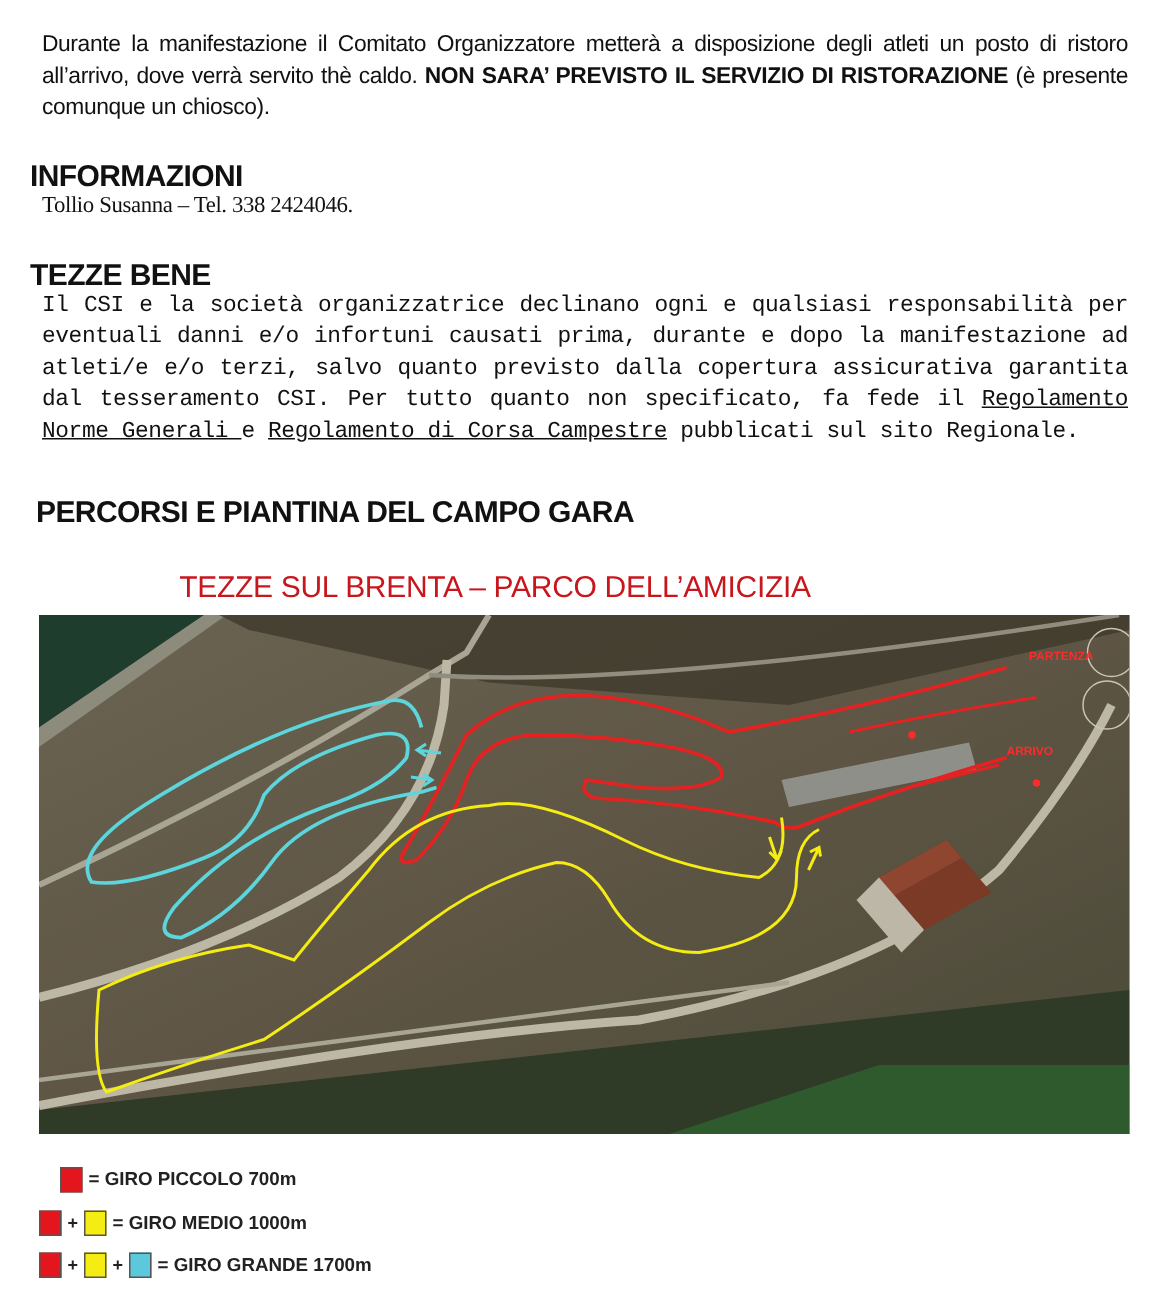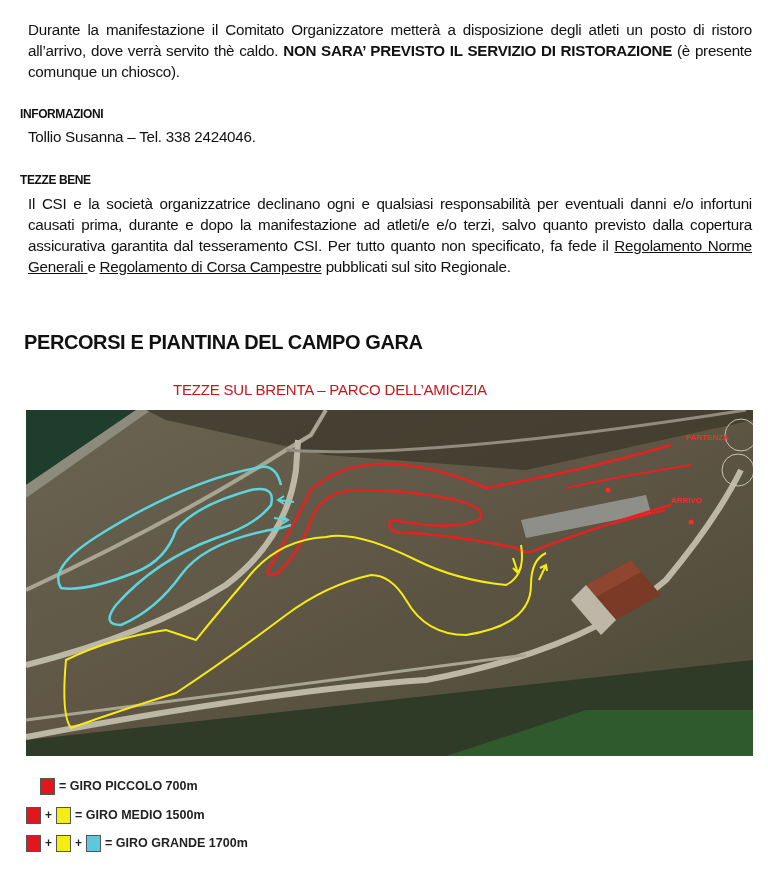--- a/index.html
+++ b/index.html
@@ -1,30 +1,30 @@
 <!DOCTYPE html>
 <html><head>
   <meta charset="utf-8">
   <style>
     html, body { margin: 0; padding: 0; background: #ffffff; }
     body { width: 768px; height: 870px; position: relative; overflow: hidden;
       font-family: "Liberation Sans", sans-serif; color: #111; }
     .para { position: absolute; left: 28px; width: 724px; font-size: 15.2px; line-height: 21px;
       text-align: justify; font-stretch: condensed; letter-spacing: -0.25px; }
     .para b { font-weight: bold; }
-    .heading { position: absolute; left: 20px; font-size: 12px; font-weight: bold; letter-spacing: -0.4px; }
+    .heading { position: absolute; left: 20px; font-size: 20px; font-weight: bold; letter-spacing: -0.4px; }
     .u { text-decoration: underline; }
     #p1 { top: 19px; }
     #h-info { top: 107px; }
-    #p-info { top: 126px; }
+    #p-info { top: 126px; font-family: Liberation Serif, serif; }
     #h-nota { top: 173px; }
-    #p-nota { top: 193px; }
+    #p-nota { top: 193px; font-family: Liberation Mono, monospace; }
     #h-percorsi { top: 331px; left: 24px; font-size: 20px; }
     #map-title { position: absolute; top: 381px; left: 0; width: 660px; text-align: center;
-      color: #c8161d; font-size: 15px; letter-spacing: -0.2px; }
+      color: #c8161d; font-size: 20px; letter-spacing: -0.2px; }
     #map { position: absolute; left: 26px; top: 410px; width: 727px; height: 346px; overflow: hidden; background: #5a5240; }
     #map svg { display: block; }
     .legend-row { position: absolute; left: 26px; height: 20px; display: flex; align-items: center;
       font-size: 12.5px; font-weight: bold; color: #222; }
     .sw { width: 15px; height: 17px; border: 1px solid #555; box-sizing: border-box; display: inline-block; }
     .sw.red { background: #e3161d; }
     .sw.yellow { background: #f4ec12; }
     .sw.cyan { background: #5cc8dc; }
     .op { margin: 0 4px; font-size: 12px; }
     .eq { margin: 0 5px 0 4px; }
@@ -105,21 +105,21 @@
 </div>
 
 <div class="legend-row" id="leg1">
   <span class="sw red"></span>
   <span class="eq" style="font-weight:bold">= GIRO PICCOLO 700m</span>
 </div>
 <div class="legend-row" id="leg2">
   <span class="sw red"></span>
   <span class="op">+</span>
   <span class="sw yellow"></span>
-  <span class="eq">= GIRO MEDIO 1500m</span>
+  <span class="eq">= GIRO MEDIO 1000m</span>
 </div>
 <div class="legend-row" id="leg3">
   <span class="sw red"></span>
   <span class="op">+</span>
   <span class="sw yellow"></span>
   <span class="op">+</span>
   <span class="sw cyan"></span>
   <span class="eq">= GIRO GRANDE 1700m</span>
 </div>
 

